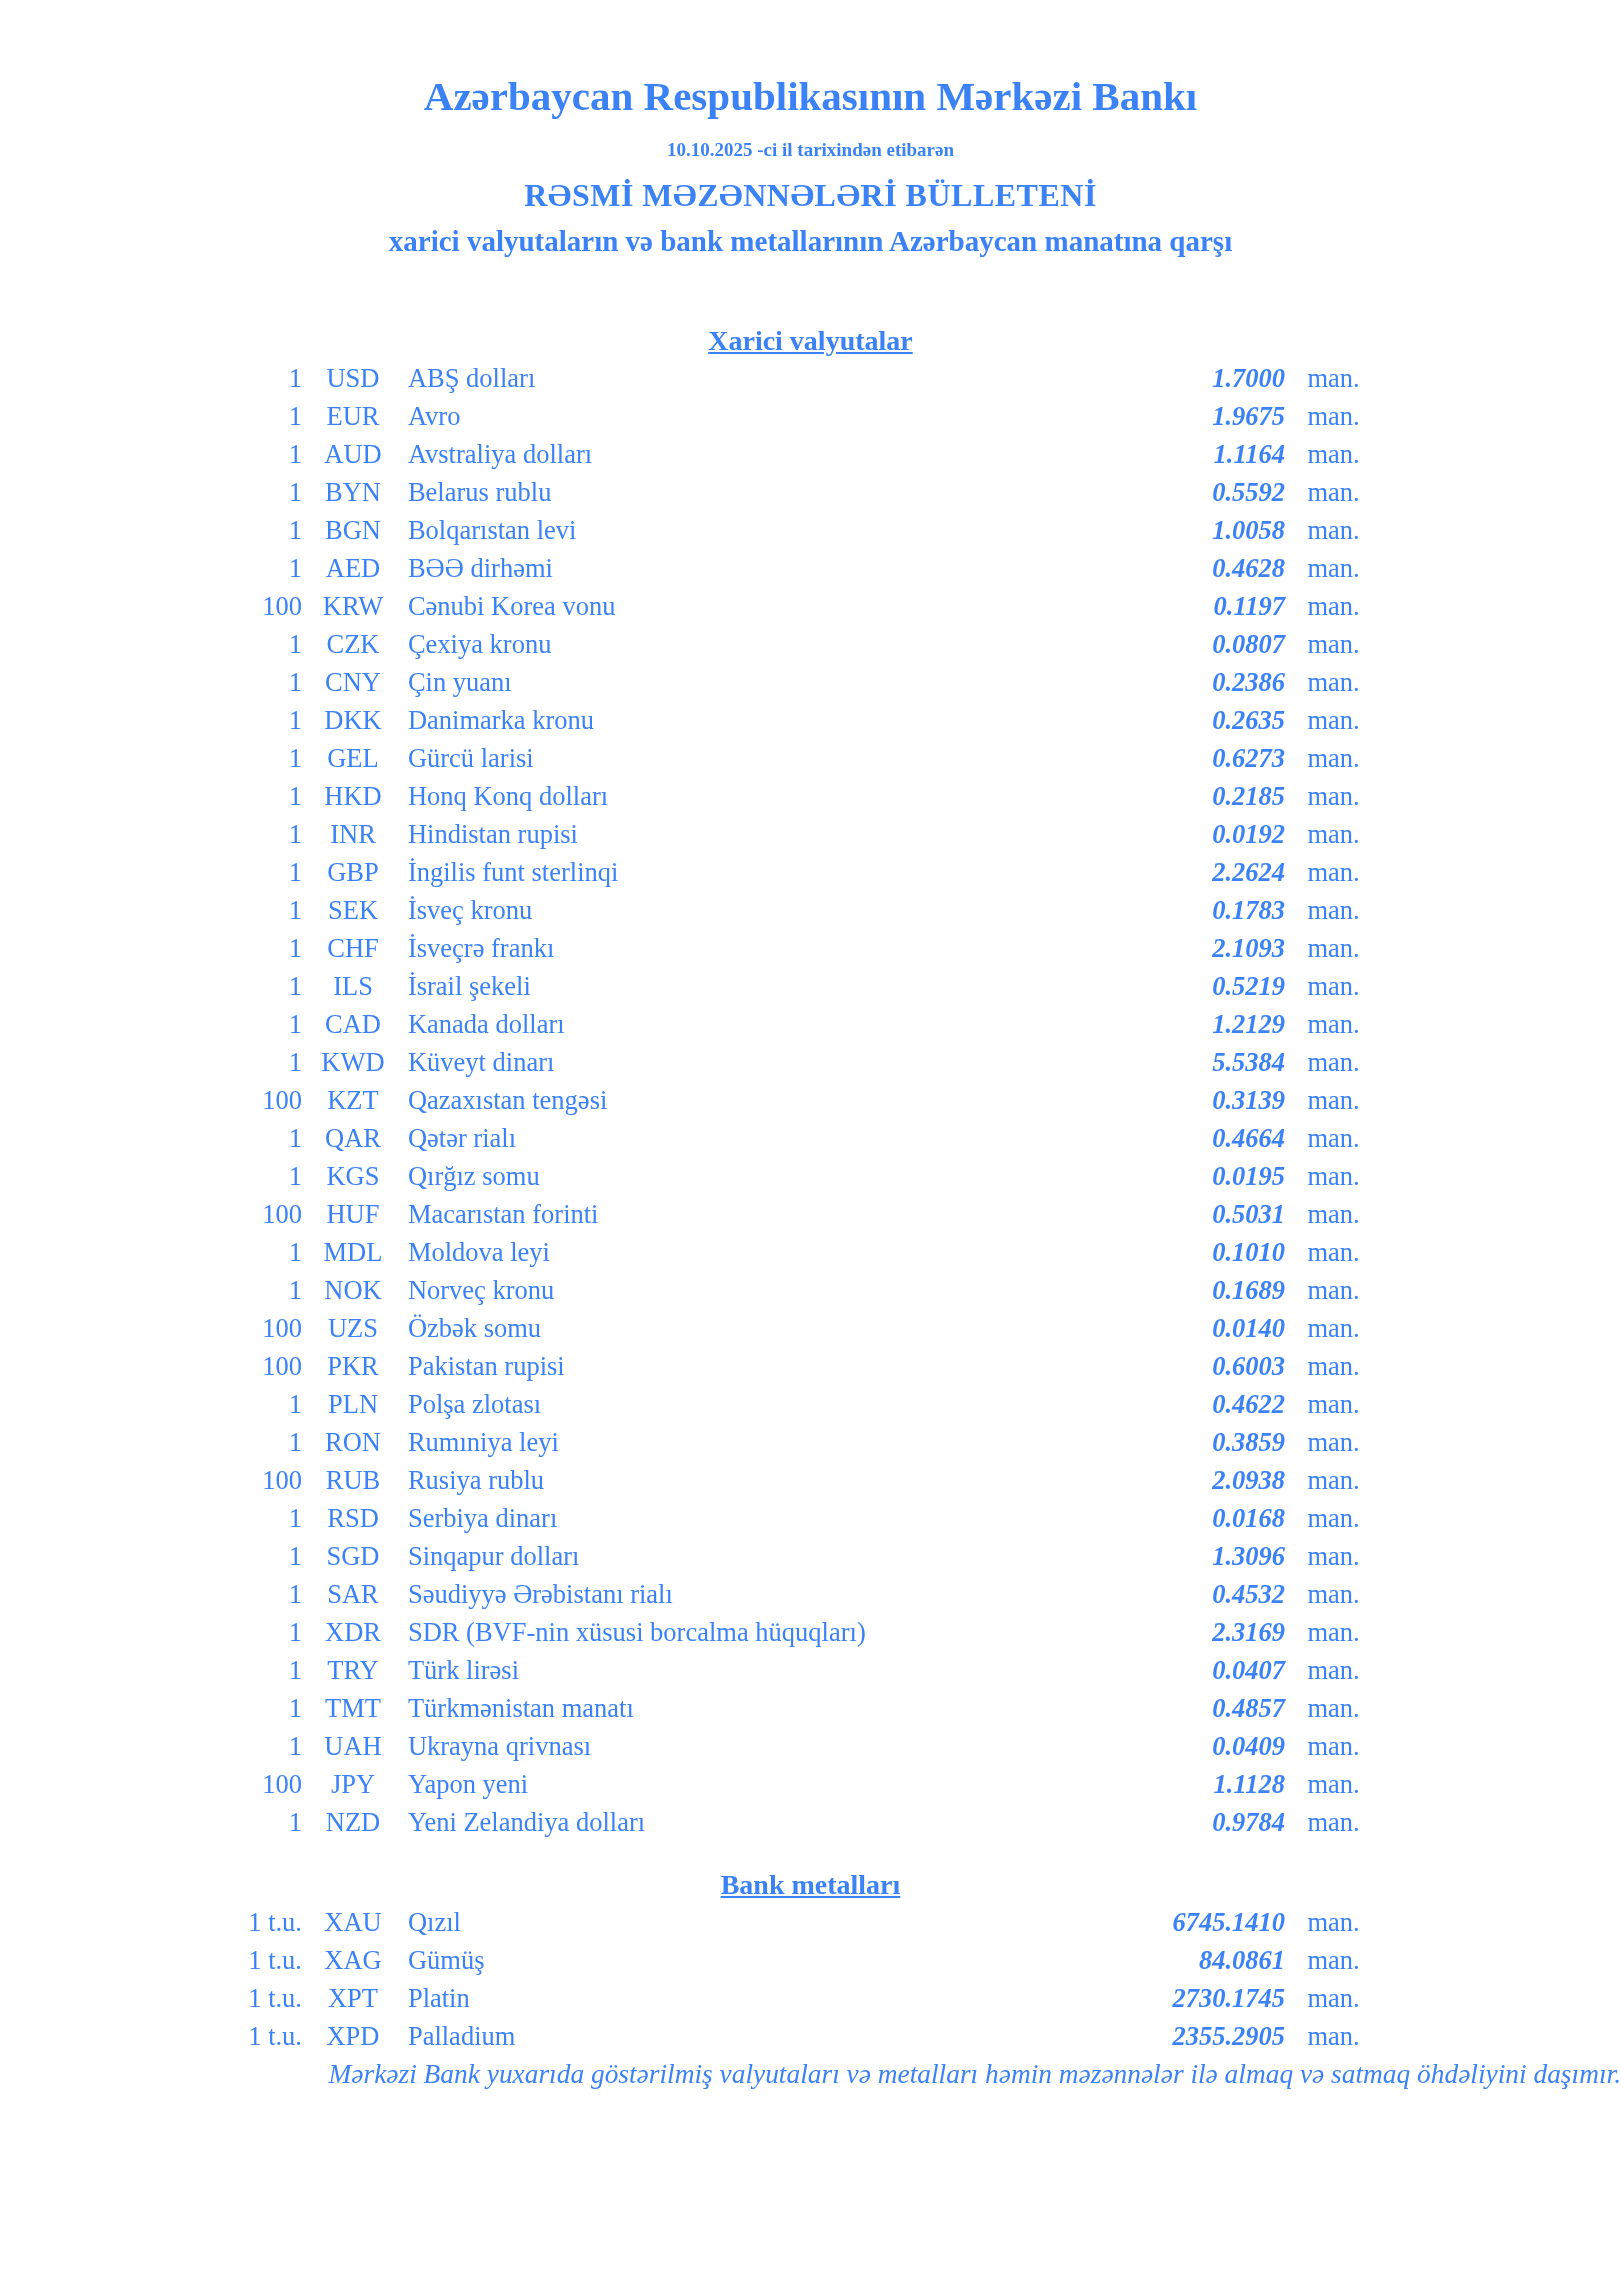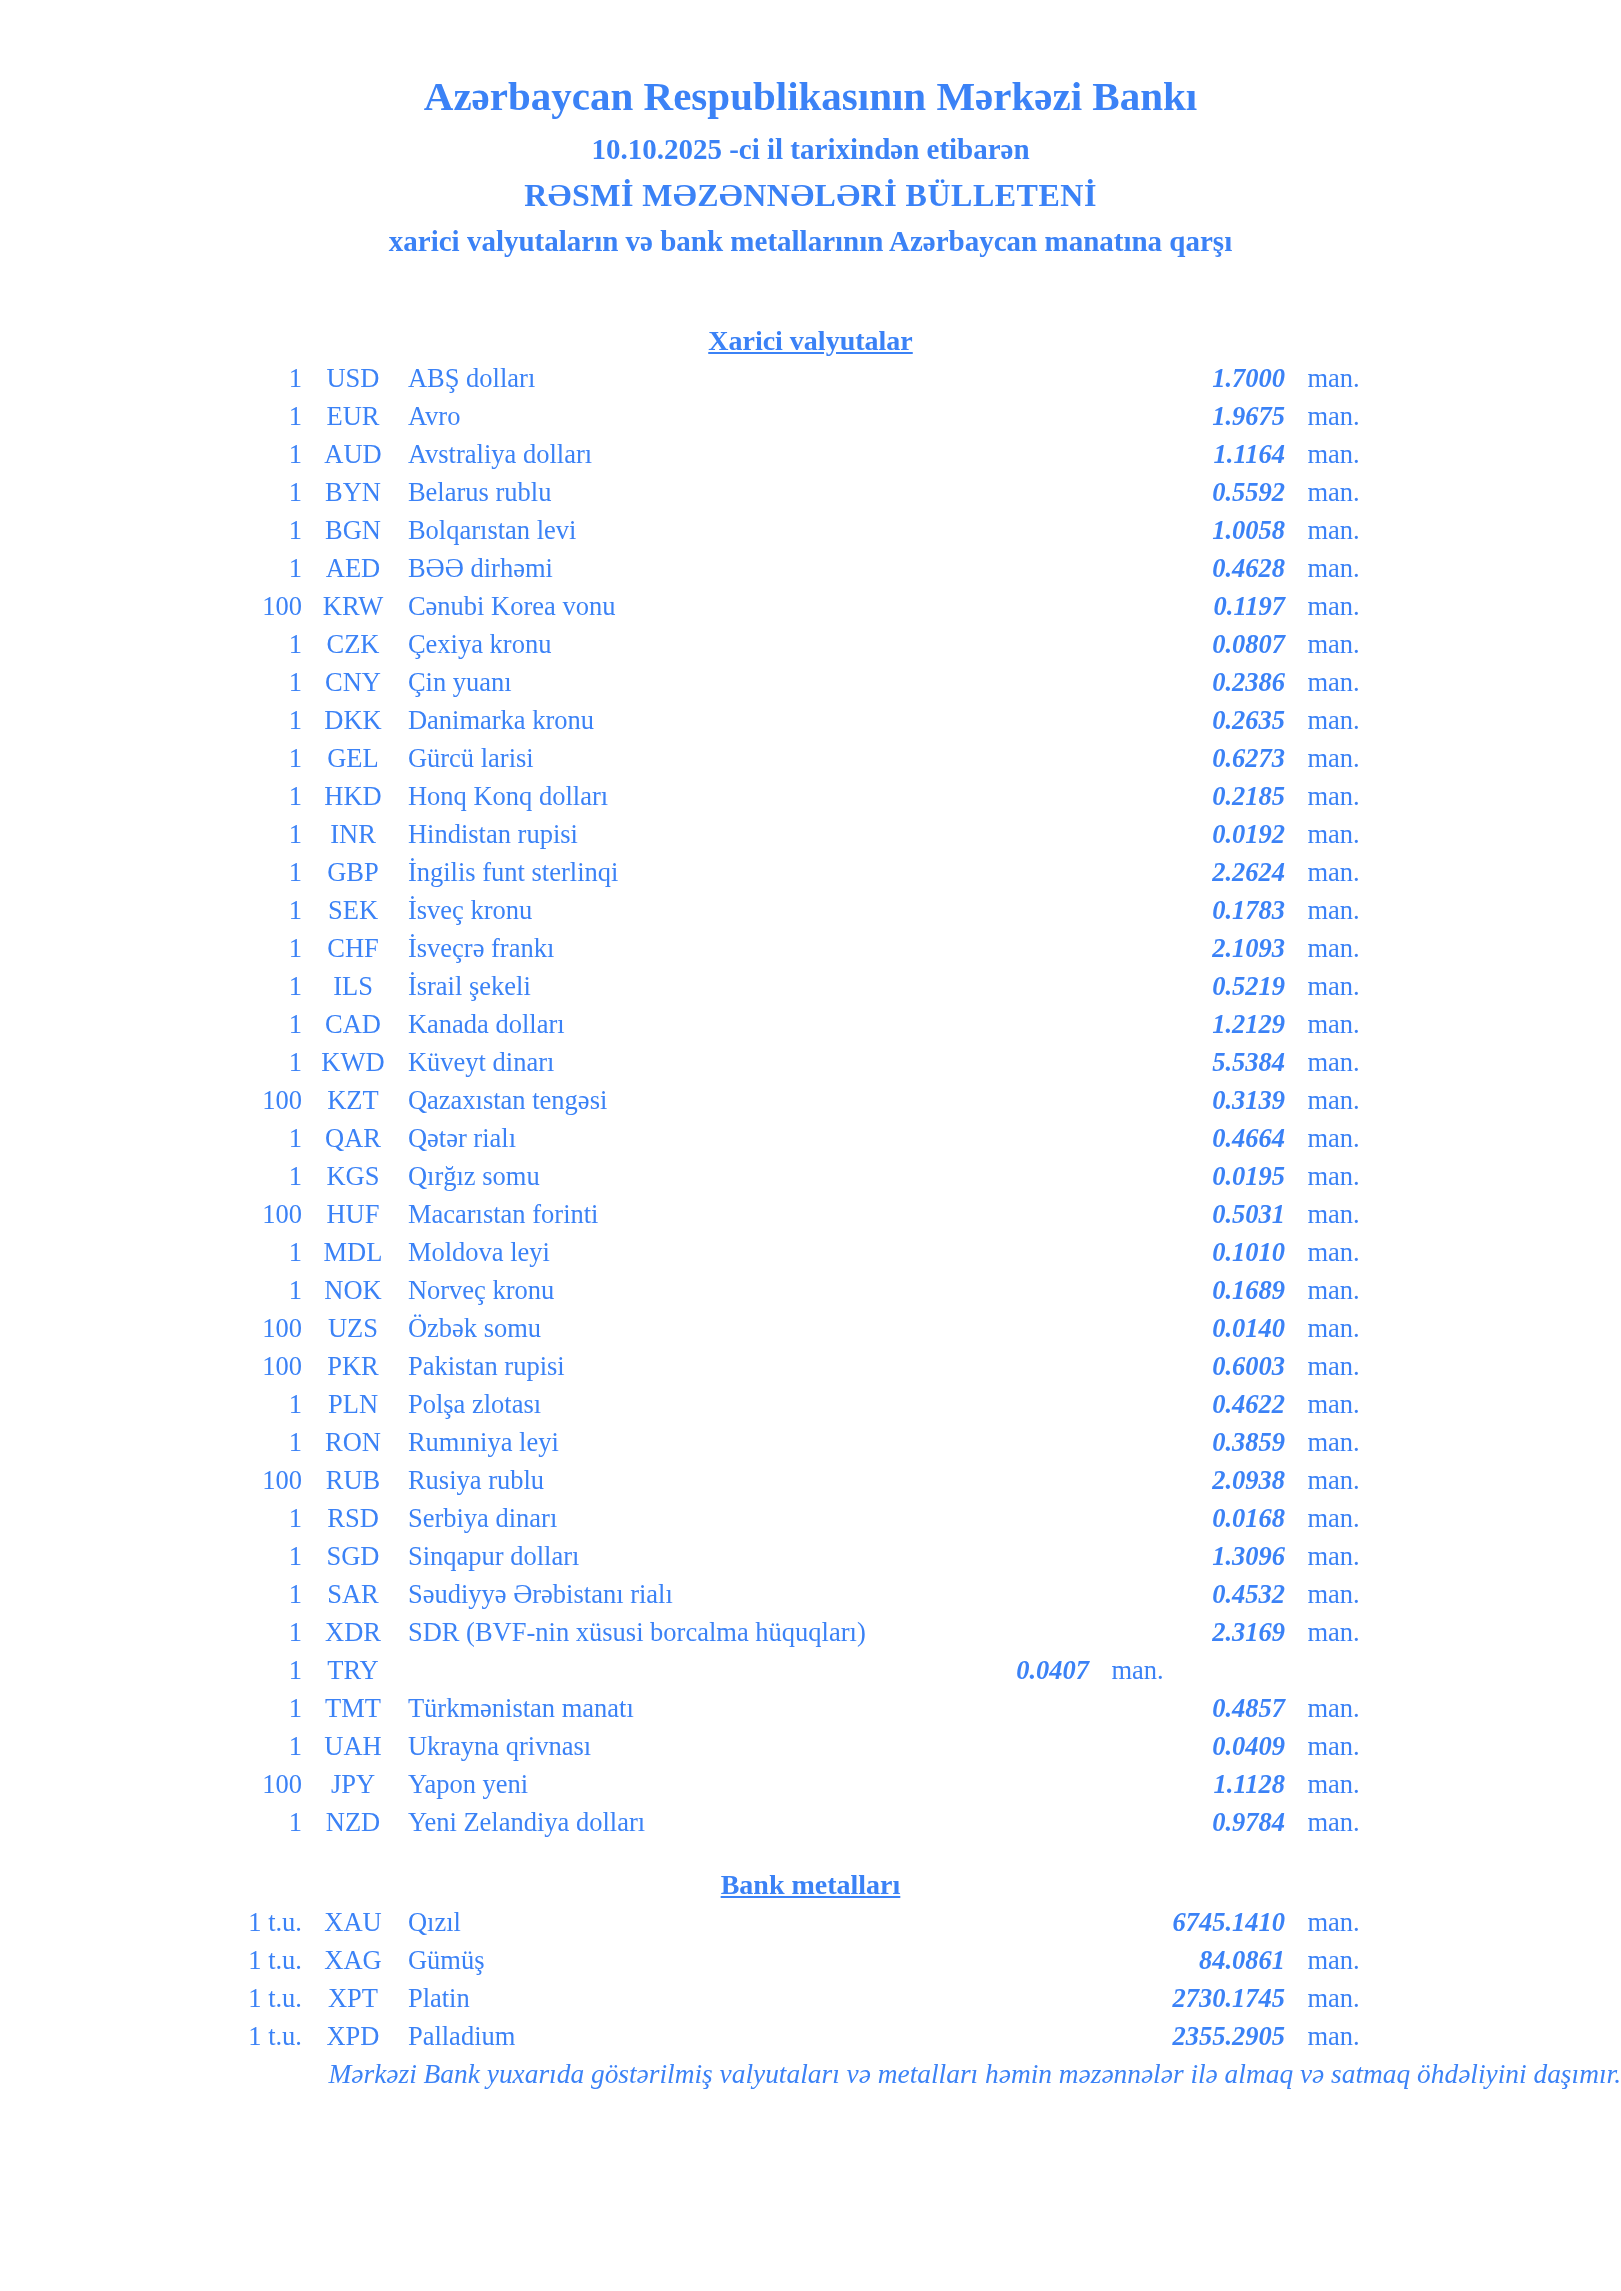--- a/index.html
+++ b/index.html
@@ -14,21 +14,21 @@
     overflow: hidden;
   }
   .title {
     margin: 71px 0 0 0;
     font-size: 41px;
     line-height: 51px;
     font-weight: bold;
     text-align: center;
   }
   .hline { text-align: center; font-weight: bold; }
-  .date-line { margin-top: 3.9px; font-size: 29px; line-height: 47px; }
+  .date-line { margin-top: 3.9px; font-size: 19px; line-height: 47px; }
   .sub-line  { font-size: 29px; line-height: 47px; }
   .bulletin-line { font-size: 32px; line-height: 45px; letter-spacing: 0.5px; }
   .section-title {
     font-size: 28px;
     line-height: 37px;
     font-weight: bold;
     text-align: center;
     text-decoration: underline;
   }
   .currencies-title { margin-top: 57px; }
@@ -336,20 +336,21 @@
         <span class="cell-qty">1</span>
         <span class="cell-code">XDR</span>
         <span class="cell-name">SDR (BVF-nin xüsusi borcalma hüquqları)</span>
         <span class="cell-rate">2.3169</span>
         <span class="cell-unit">man.</span>
       </div>
 
       <div class="row">
         <span class="cell-qty">1</span>
         <span class="cell-code">TRY</span>
+        <span class="cell-name">Türk lirəsi</span>
         <span class="cell-rate">0.0407</span>
         <span class="cell-unit">man.</span>
       </div>
 
       <div class="row">
         <span class="cell-qty">1</span>
         <span class="cell-code">TMT</span>
         <span class="cell-name">Türkmənistan manatı</span>
         <span class="cell-rate">0.4857</span>
         <span class="cell-unit">man.</span>

